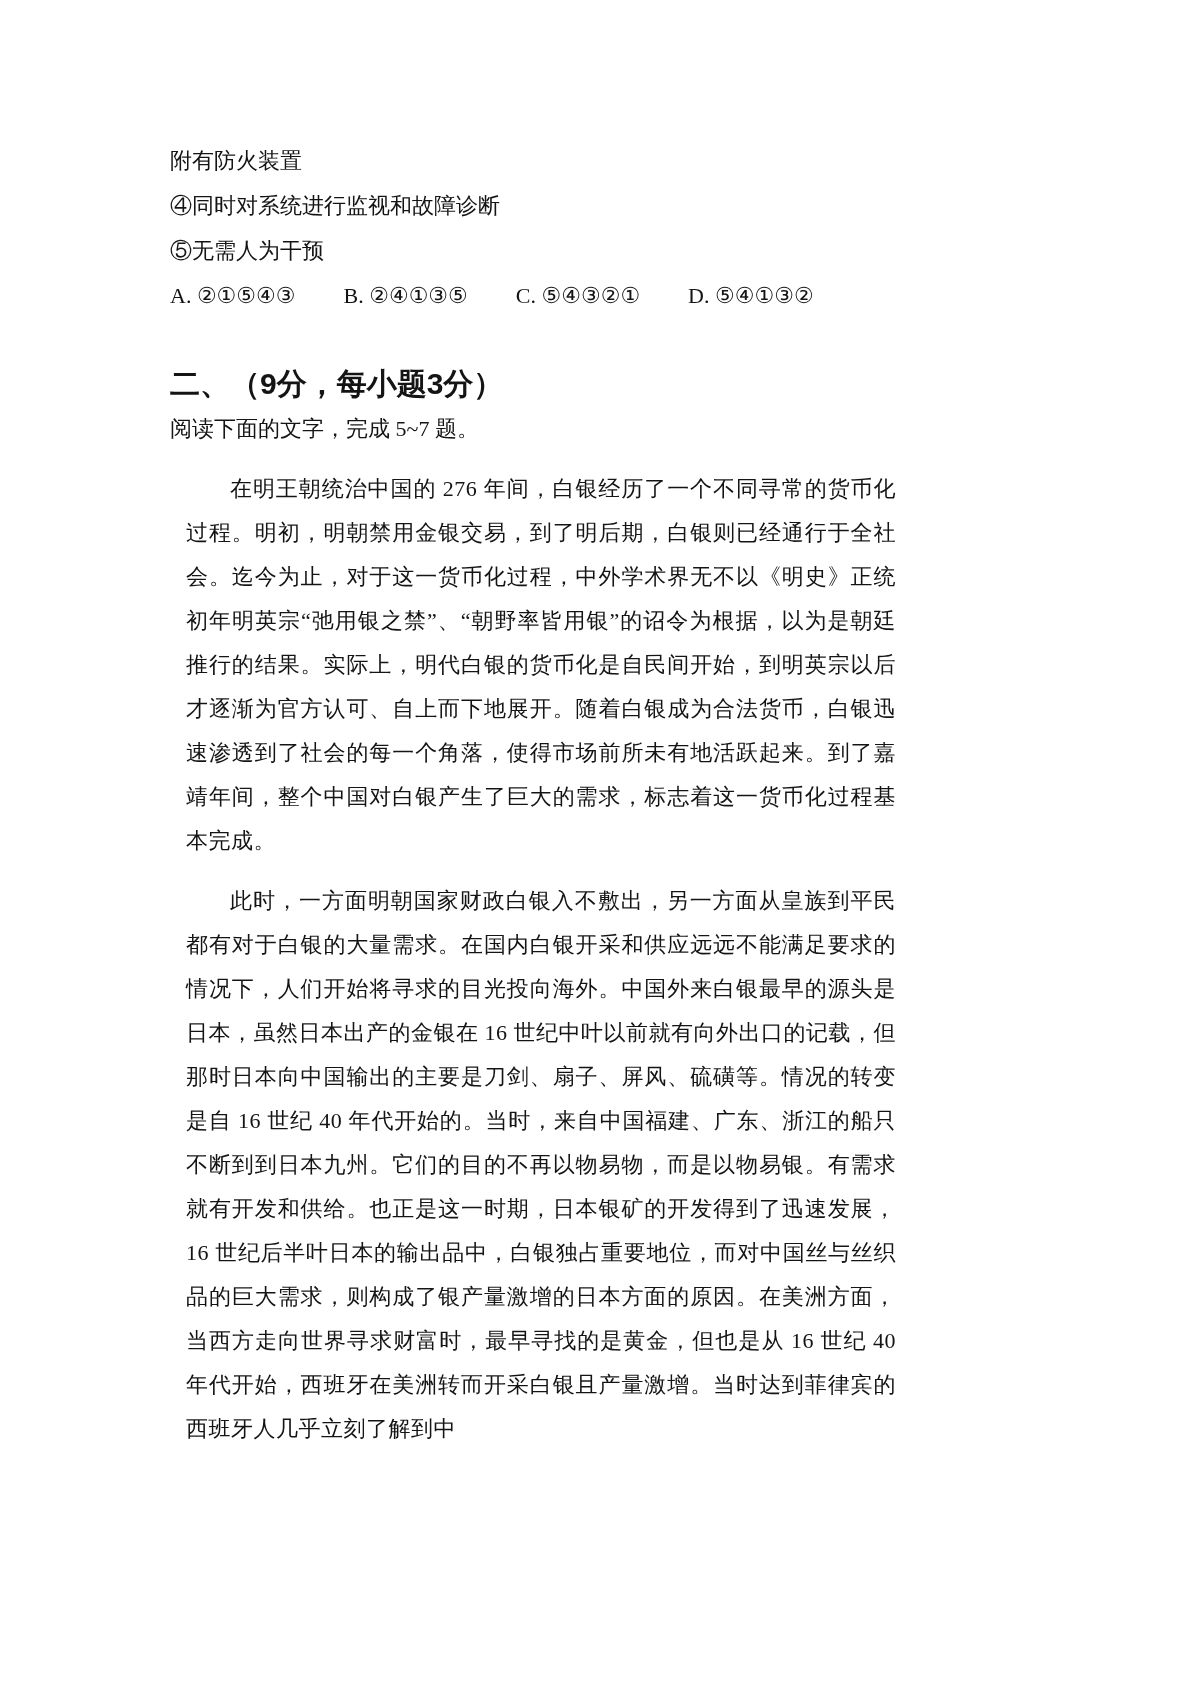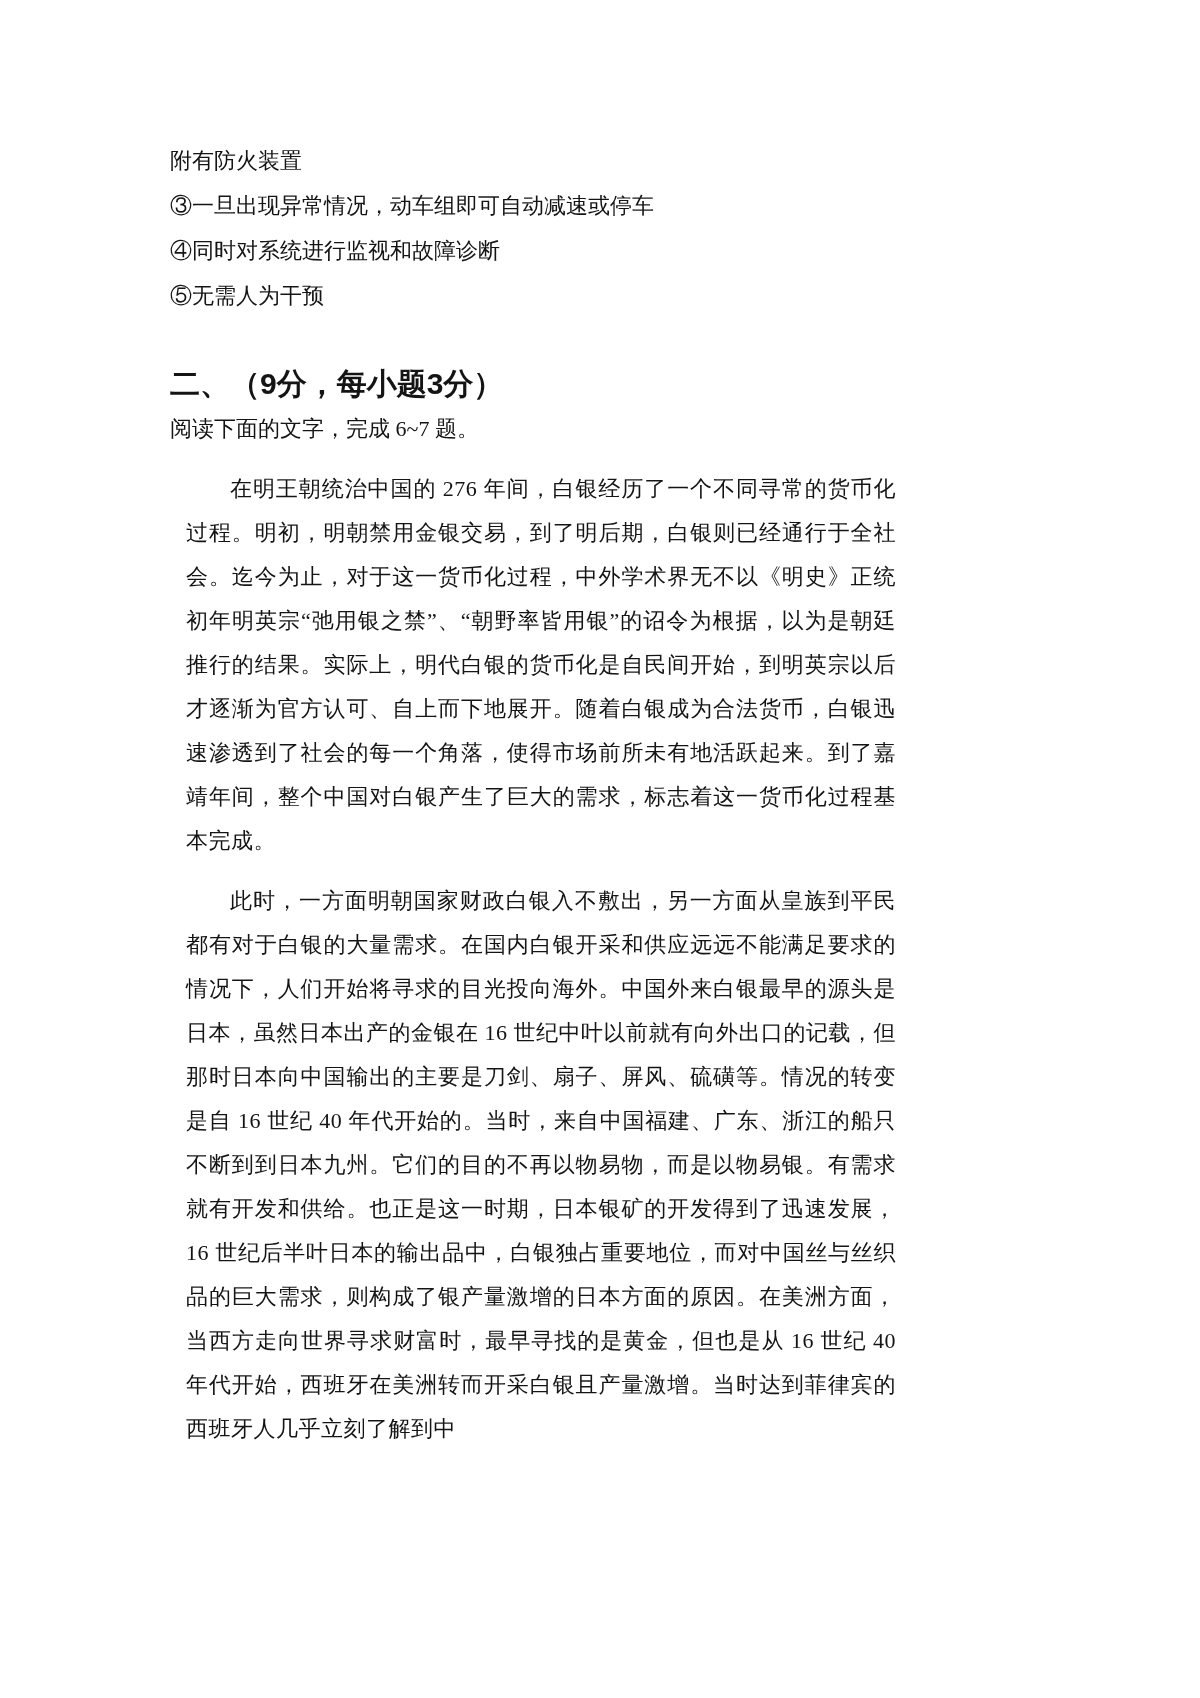--- a/index.html
+++ b/index.html
@@ -56,27 +56,32 @@
     letter-spacing: 0.5px;
   }
 </style>
 </head>
 <body>
 
 <div class="page">
 
   <div class="stem-line">附有防火装置</div>
 
-  <div class="seq-line">③一旦出现异常情况，动车组即可自动减速或停车</div>
   <div class="seq-line">④同时对系统进行监视和故障诊断</div>
   <div class="seq-line">⑤无需人为干预</div>
 
+  <div class="choices-row">
+    <span class="choice">A. ②①⑤④③</span>
+    <span class="choice">B. ②④①③⑤</span>
+    <span class="choice">C. ⑤④③②①</span>
+    <span class="choice">D. ⑤④①③②</span>
+  </div>
 
   <div class="section-heading">二、（9分，每小题3分）</div>
 
-  <div class="section-instruction">阅读下面的文字，完成 6~7 题。</div>
+  <div class="section-instruction">阅读下面的文字，完成 5~7 题。</div>
 
   <div class="passage">
     <p>在明王朝统治中国的 276 年间，白银经历了一个不同寻常的货币化过程。明初，明朝禁用金银交易，到了明后期，白银则已经通行于全社会。迄今为止，对于这一货币化过程，中外学术界无不以《明史》正统初年明英宗“弛用银之禁”、“朝野率皆用银”的诏令为根据，以为是朝廷推行的结果。实际上，明代白银的货币化是自民间开始，到明英宗以后才逐渐为官方认可、自上而下地展开。随着白银成为合法货币，白银迅速渗透到了社会的每一个角落，使得市场前所未有地活跃起来。到了嘉靖年间，整个中国对白银产生了巨大的需求，标志着这一货币化过程基本完成。</p>
     <p>此时，一方面明朝国家财政白银入不敷出，另一方面从皇族到平民都有对于白银的大量需求。在国内白银开采和供应远远不能满足要求的情况下，人们开始将寻求的目光投向海外。中国外来白银最早的源头是日本，虽然日本出产的金银在 16 世纪中叶以前就有向外出口的记载，但那时日本向中国输出的主要是刀剑、扇子、屏风、硫磺等。情况的转变是自 16 世纪 40 年代开始的。当时，来自中国福建、广东、浙江的船只不断到到日本九州。它们的目的不再以物易物，而是以物易银。有需求就有开发和供给。也正是这一时期，日本银矿的开发得到了迅速发展，16 世纪后半叶日本的输出品中，白银独占重要地位，而对中国丝与丝织品的巨大需求，则构成了银产量激增的日本方面的原因。在美洲方面，当西方走向世界寻求财富时，最早寻找的是黄金，但也是从 16 世纪 40 年代开始，西班牙在美洲转而开采白银且产量激增。当时达到菲律宾的西班牙人几乎立刻了解到中</p>
   </div>
 
 </div>
 
 </body></html>

